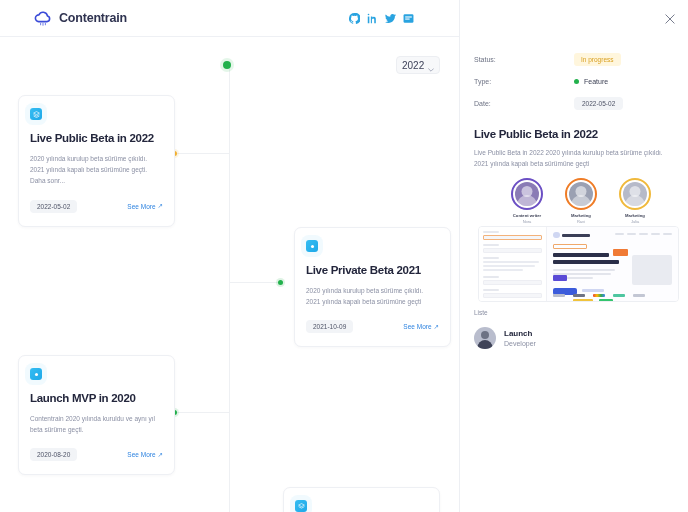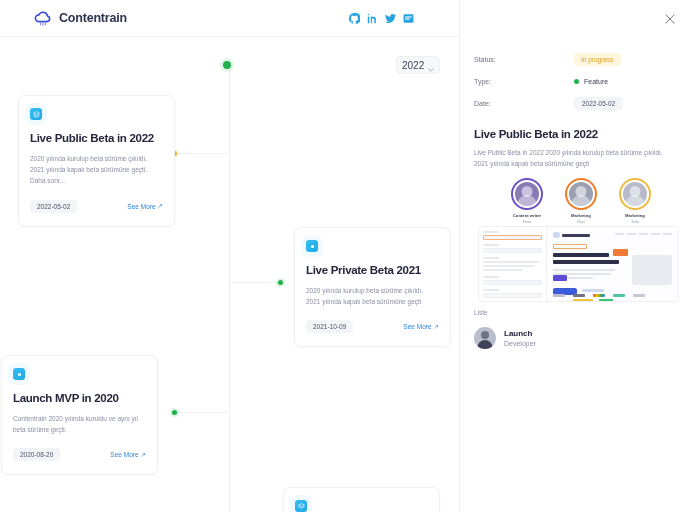--- a/index.html
+++ b/index.html
@@ -308,21 +308,21 @@
       <div class="card-desc">2020 yılında kurulup beta sürüme çıkıldı. 2021 yılında kapalı beta sürümüne geçti</div>
       <div class="card-foot">
         <span class="date-chip">2021-10-09</span>
         <a class="see-more">
           <span>See More</span>
           <span class="arrow">↗</span>
         </a>
       </div>
     </div>
 
-    <div class="card" style="left:1px; top:355px;">
+    <div class="card" style="left:18px; top:355px;">
       <div class="card-icon">
         <svg viewBox="0 0 12 12" fill="#fff">
             <circle cx="6" cy="6" r="2.6"></circle>
           </svg>
       </div>
       <div class="card-title">Launch MVP in 2020</div>
       <div class="card-desc">Contentrain 2020 yılında kuruldu ve aynı yıl beta sürüme geçti.</div>
       <div class="card-foot">
         <span class="date-chip">2020-08-20</span>
         <a class="see-more">

